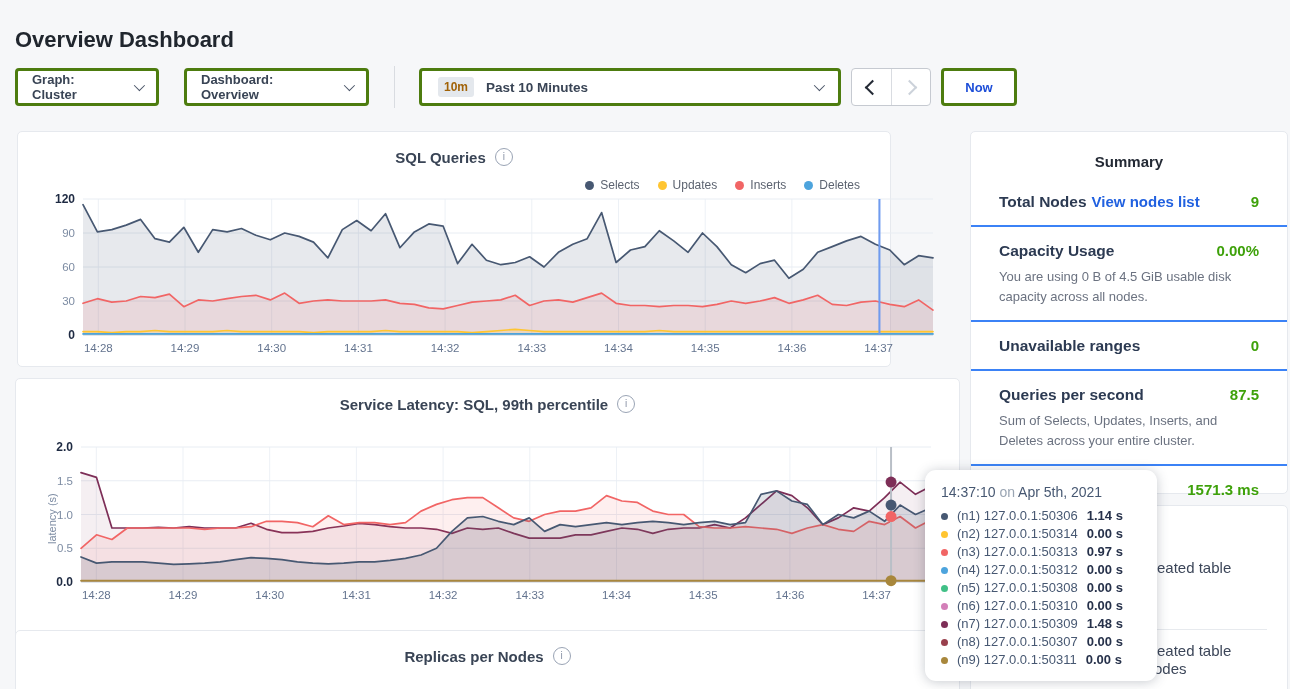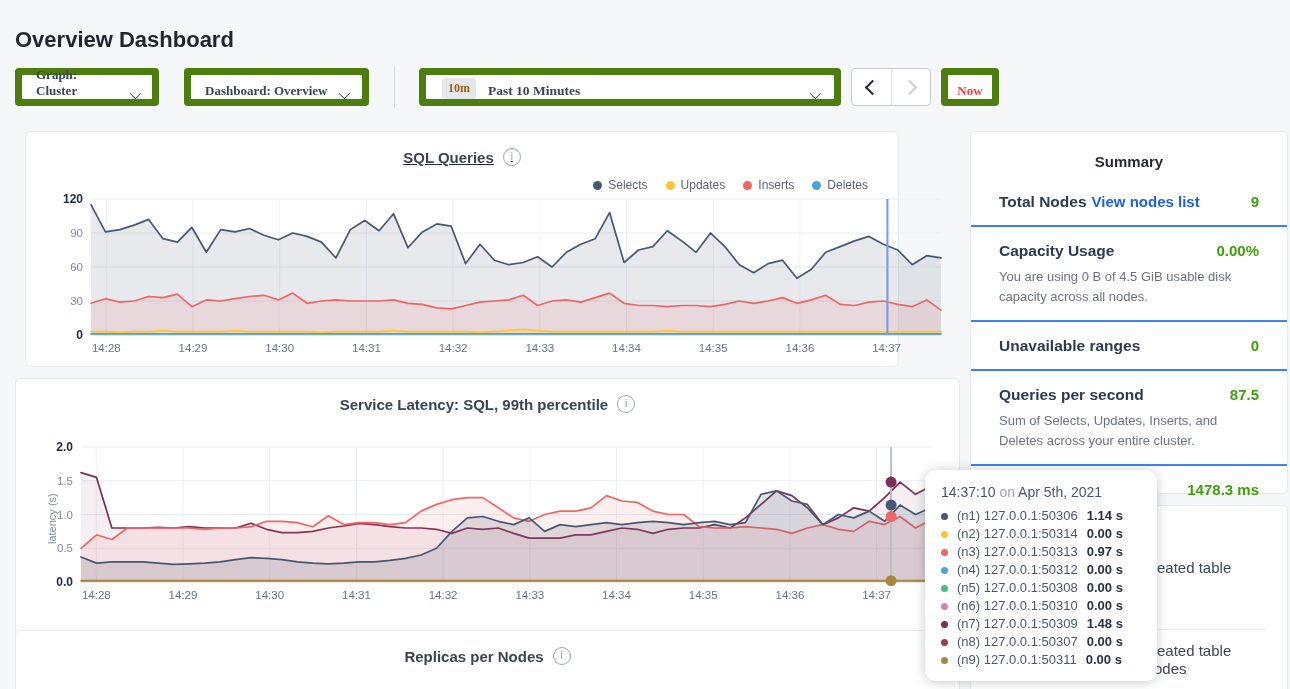--- a/index.html
+++ b/index.html
@@ -5,36 +5,36 @@
   html,body{margin:0;padding:0;}
   body{
     width:1290px;height:689px;overflow:hidden;position:relative;
     background:#f6f7f9;color:#242a35;
     font-family:"Liberation Sans","DejaVu Sans",sans-serif;
   }
   .page-title{position:absolute;left:15px;top:12px;font-size:22px;font-weight:600;color:#20262e;}
 
   
   .btn{
-    position:absolute;height:38px;background:#fff;border:7px solid #4d7c0f;border-radius:4px;
-    display:flex;align-items:flex-end;font-weight:bold;font-size:13px;color:#394455;
-    box-sizing:border-box;cursor:pointer;padding:0 14px;font-family:Liberation Serif, serif;
+    position:absolute;height:38px;background:#fff;border:3px solid #4d7c0f;border-radius:4px;
+    display:flex;align-items:center;font-weight:bold;font-size:13px;color:#394455;
+    box-sizing:border-box;cursor:pointer;padding:0 14px;
   }
   .caret{width:7px;height:7px;border-right:1.7px solid #4a5568;border-bottom:1.7px solid #4a5568;
     transform:rotate(45deg) translateY(-2px);margin-left:12px;flex:none;}
   .controls-divider{position:absolute;left:394px;top:66px;height:42px;width:1px;background:#d9dce1;}
   .time-badge{background:#e4e8ed;border-radius:3px;padding:3px 6px;font-size:12px;font-weight:bold;color:#a16207;margin-right:12px;}
   .time-label{font-size:13.5px;}
   .arrow-group{position:absolute;left:851px;top:68px;width:80px;height:38px;background:#fff;
     border:1px solid #c6cad1;border-radius:4px;display:flex;box-sizing:border-box;}
   .arrow-btn{flex:1;display:flex;align-items:center;justify-content:center;cursor:pointer;}
   .arrow-btn + .arrow-btn{border-left:1px solid #d9dce1;}
   .chev-left{width:9px;height:9px;border-left:2.6px solid #242a35;border-bottom:2.6px solid #242a35;transform:rotate(45deg);margin-left:3px;}
   .chev-right{width:9px;height:9px;border-right:2.6px solid #ccd2da;border-top:2.6px solid #ccd2da;transform:rotate(45deg);margin-right:3px;}
-  .now-btn{left:941px;top:68px;width:58px;justify-content:center;color:#ef4444;}
+  .now-btn{left:941px;top:68px;width:76px;justify-content:center;color:#1d4ed8;}
 
   
   .card{position:absolute;background:#fff;border:1px solid #e6e9ee;border-radius:5px;box-sizing:border-box;}
   .chart-head{display:flex;align-items:center;justify-content:center;padding-top:16px;}
   .chart-title{margin:0;font-size:15px;font-weight:bold;color:#394455;}
   .info-icon{width:16px;height:16px;border:1px solid #9aa4b5;border-radius:50%;color:#8a93a6;
     font-size:10px;line-height:16px;text-align:center;margin-left:9px;flex:none;font-style:normal;}
   .legend{position:absolute;right:30px;top:46px;display:flex;gap:18px;}
   .legend-item{display:flex;align-items:center;font-size:12px;color:#5c6370;}
   .legend-item .dot{width:9px;height:9px;border-radius:50%;margin-right:6px;}
@@ -94,21 +94,21 @@
       <span class="chev-left"></span>
     </span>
   <span class="arrow-btn">
       <span class="chev-right"></span>
     </span>
 </div>
 <div class="btn now-btn">
   <span>Now</span>
 </div>
 
-<section class="card" style="left:25px;top:131px;width:874px;height:236px;text-decoration:underline;">
+<section class="card" style="left:17px;top:131px;width:874px;height:236px;">
   <div class="chart-head">
     <h3 class="chart-title">SQL Queries</h3>
     <span class="info-icon">i</span>
   </div>
   <div class="legend" id="legend-0">
       <span class="legend-item">
         <span class="dot" style="background: rgb(71, 88, 114);"></span>
         <span>Selects</span>
       </span>
       <span class="legend-item">
@@ -255,21 +255,21 @@
   <div class="srow">
     <div class="srow-line">
       <span class="slabel">Queries per second</span>
       <span class="sval">87.5</span>
     </div>
     <div class="scaption">Sum of Selects, Updates, Inserts, and Deletes across your entire cluster.</div>
   </div>
   <div class="srow">
     <div class="srow-line">
       <span class="slabel">P99 latency</span>
-      <span class="sval">1478.3 ms</span>
+      <span class="sval">1571.3 ms</span>
     </div>
   </div>
 </aside>
 
 <aside class="card" style="left:970px;top:505px;width:318px;height:300px;">
   <div class="events-title">Events</div>
   <span class="efrag efrag1">eated table</span>
   <div class="ediv"></div>
   <span class="efrag efrag2">eated table</span>
   <span class="efrag efrag3">odes</span>

